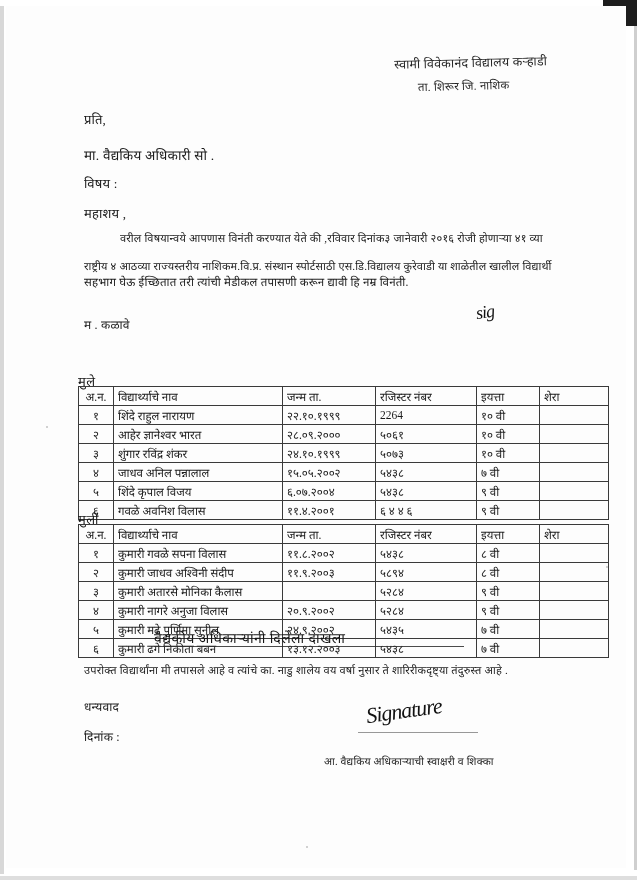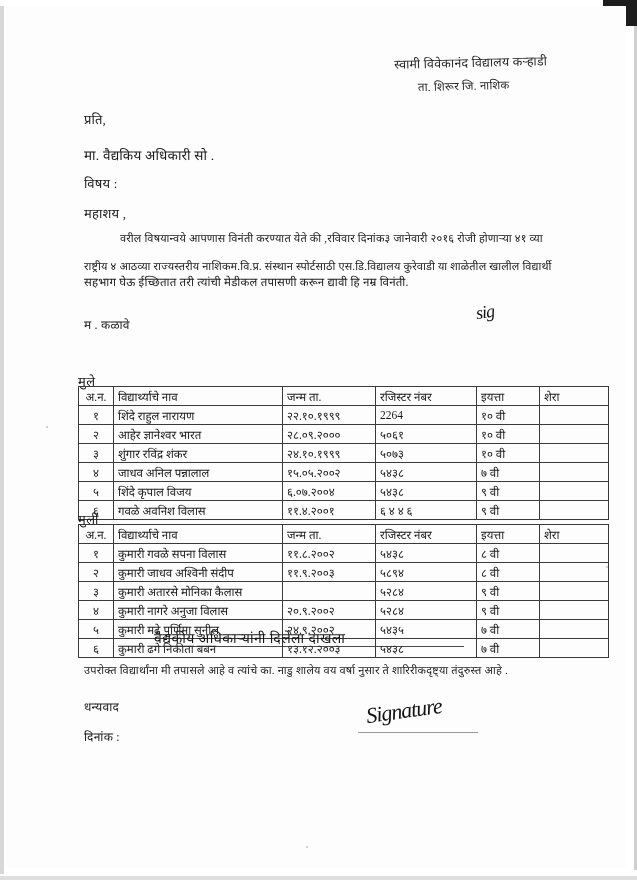--- a/index.html
+++ b/index.html
@@ -306,18 +306,19 @@
 
     <div class="txt" style="left:78px; top:656px; font-size:11px;">उपरोक्त विद्यार्थांना मी तपासले आहे व त्यांचे का. नाडु शालेय वय वर्षा नुसार ते शारिरीकदृष्ट्या तंदुरुस्त आहे .</div>
 
     <div class="txt" style="left:78px; top:692px; font-size:12px;">धन्यवाद</div>
 
     <div class="txt" style="left:78px; top:722px; font-size:12px;">दिनांक :</div>
 
     <div class="scribble" style="left:360px; top:692px;">Signature</div>
     <div class="line" style="left:352px; top:726px; width:120px; opacity:.5;"></div>
 
+    <div class="txt" style="left:318px; top:748px; font-size:10.5px;">आ. वैद्यकिय अधिकाऱ्याची स्वाक्षरी व शिक्का</div>
 
     <div class="speck" style="left:40px; top:420px;"></div>
     <div class="speck" style="left:600px; top:560px;"></div>
     <div class="speck" style="left:300px; top:840px;"></div>
   </div>
 </div>
 
 </body></html>

